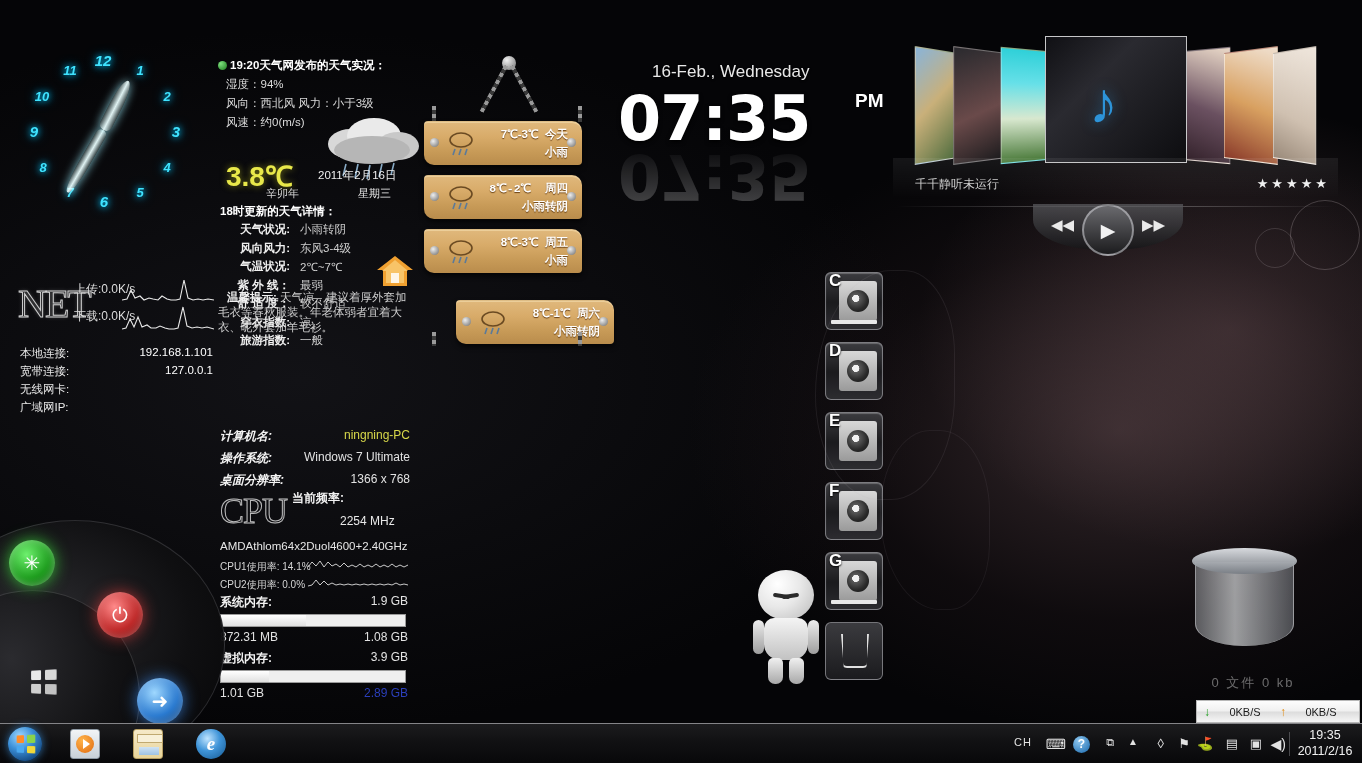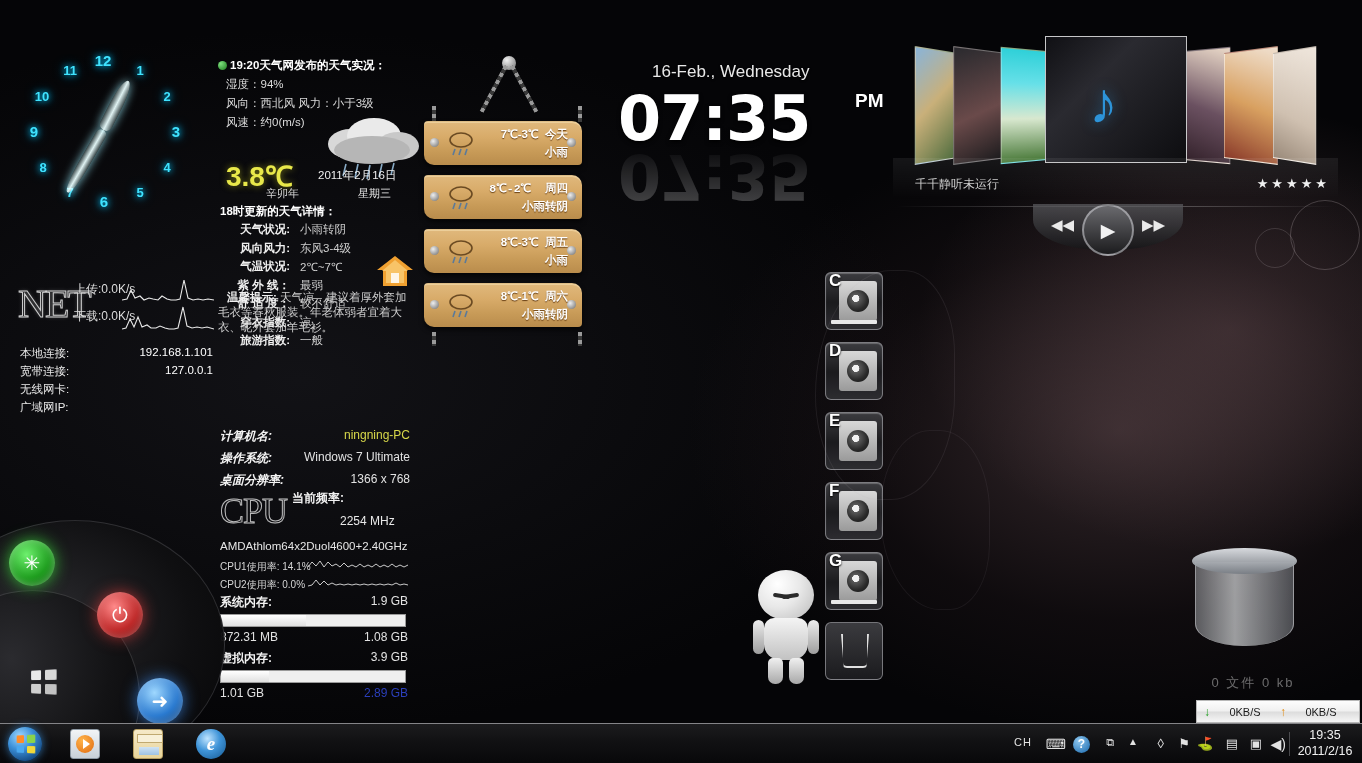--- a/index.html
+++ b/index.html
@@ -42,21 +42,21 @@
     text-shadow: 0 1px 1px #000;
     cursor: default;
   }
   #topbar .underline {
     position: absolute; left: 1080px; top: 30px; width: 280px; height: 1px;
     background: linear-gradient(to right, rgba(255,255,255,0.0), rgba(255,255,255,0.55), rgba(255,255,255,0.05));
   }
 
   
   #analog-clock {
-    position: absolute; left: 8px; top: 42px; width: 190px; height: 175px;
+    position: absolute; left: 8px; top: 42px; width: 190px; height: 175px; font-style: italic;
   }
   .clock-num {
     position: absolute;
     color: #3fe3ff;
     font-size: 13px;
     font-weight: bold;
     text-shadow: 0 0 6px #00c8ff, 0 0 12px #0088bb;
     transform: translate(-50%,-50%);
   }
   .clock-hand {
@@ -529,21 +529,21 @@
       <svg class="wicon" viewBox="0 0 30 30">
         <ellipse cx="15" cy="12" rx="11" ry="7" fill="none" stroke="#6a4a22" stroke-width="1.6"></ellipse>
         <line x1="9" y1="21" x2="7" y2="27" stroke="#5a7a9a" stroke-width="1.6"></line>
         <line x1="15" y1="21" x2="13" y2="27" stroke="#5a7a9a" stroke-width="1.6"></line>
         <line x1="21" y1="21" x2="19" y2="27" stroke="#5a7a9a" stroke-width="1.6"></line>
       </svg>
       <span class="t1"><span>8℃-3℃</span>&nbsp;&nbsp;<span>周五</span></span>
       <span class="t2">小雨</span>
     </div>
 
-    <div class="sign" style="top:227px;">
+    <div class="sign" style="top:244px;margin-left:32px;">
       <span class="hole l"></span>
       <span class="hole r"></span>
       <svg class="wicon" viewBox="0 0 30 30">
         <ellipse cx="15" cy="12" rx="11" ry="7" fill="none" stroke="#6a4a22" stroke-width="1.6"></ellipse>
         <line x1="9" y1="21" x2="7" y2="27" stroke="#5a7a9a" stroke-width="1.6"></line>
         <line x1="15" y1="21" x2="13" y2="27" stroke="#5a7a9a" stroke-width="1.6"></line>
         <line x1="21" y1="21" x2="19" y2="27" stroke="#5a7a9a" stroke-width="1.6"></line>
       </svg>
       <span class="t1"><span>8℃-1℃</span>&nbsp;&nbsp;<span>周六</span></span>
       <span class="t2">小雨转阴</span>

